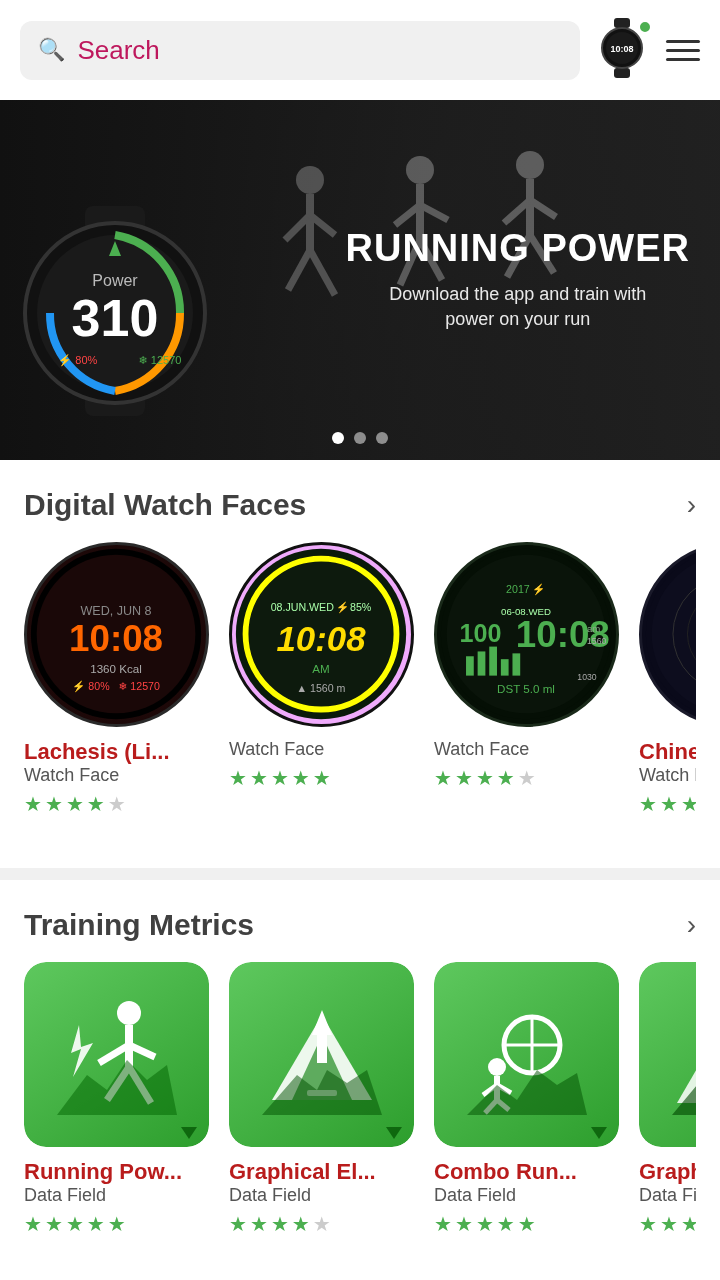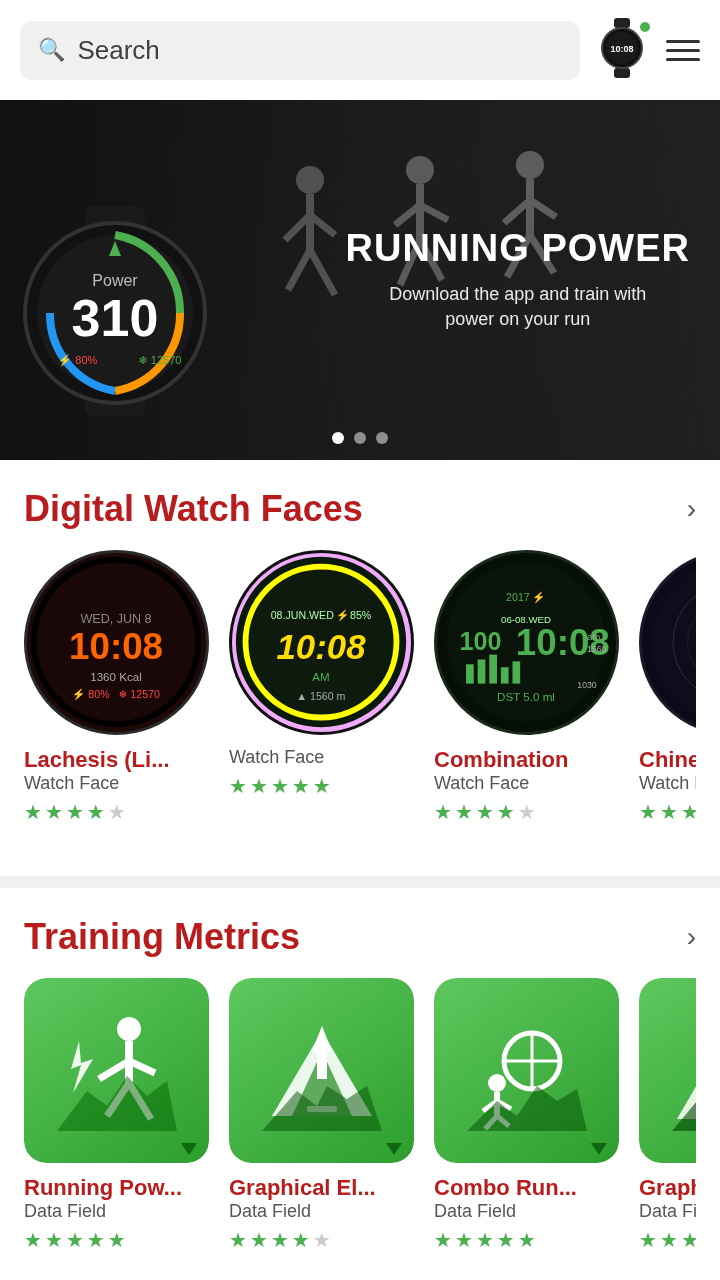--- a/index.html
+++ b/index.html
@@ -7,21 +7,21 @@
     body { font-family: -apple-system, BlinkMacSystemFont, 'Segoe UI', sans-serif; background: #fff; width: 720px; overflow-x: hidden; }
 
     
     .header {
       display: flex; align-items: center; padding: 18px 20px; background: #fff; gap: 16px;
     }
     .search-bar {
       flex: 1; display: flex; align-items: center; background: #f0f0f0; border-radius: 12px; padding: 14px 18px; gap: 12px;
     }
     .search-icon-wrap { color: #888; font-size: 22px; }
-    .search-text { color: #404040; font-size: 26px; }
+    .search-text { color: #be185d; font-size: 26px; }
     .header-right { display: flex; align-items: center; gap: 18px; }
     .watch-icon-wrap { position: relative; }
     .watch-icon { width: 52px; height: 60px; }
     .watch-dot { position: absolute; top: 2px; right: -4px; width: 14px; height: 14px; background: #4caf50; border-radius: 50%; border: 2px solid #fff; }
     .menu-icon { display: flex; flex-direction: column; gap: 6px; cursor: pointer; }
     .menu-line { width: 34px; height: 3px; background: #333; border-radius: 2px; }
 
     
     .banner {
       position: relative; width: 720px; height: 360px; overflow: hidden;
@@ -40,21 +40,21 @@
     .banner-dots {
       position: absolute; bottom: 16px; left: 50%; transform: translateX(-50%);
       display: flex; gap: 10px;
     }
     .banner-dot { width: 12px; height: 12px; border-radius: 50%; background: rgba(255,255,255,0.5); }
     .banner-dot.active { background: #fff; }
 
     
     .section { padding: 28px 24px 0; }
     .section-header { display: flex; align-items: center; justify-content: space-between; margin-bottom: 20px; }
-    .section-title { font-size: 36px; font-weight: 700; color: #b91c1c; }
+    .section-title { font-size: 30px; font-weight: 700; color: #404040; }
     .section-arrow { font-size: 28px; color: #555; }
 
     
     .items-scroll {
       display: flex; gap: 20px; overflow-x: auto; padding-bottom: 24px;
       scrollbar-width: none;
     }
     .items-scroll::-webkit-scrollbar { display: none; }
 
     .item-card { flex: 0 0 auto; width: 185px; }
@@ -264,21 +264,20 @@
 
           <rect x="30" y="115" width="8" height="20" fill="#4caf50"></rect>
           <rect x="42" y="110" width="8" height="25" fill="#4caf50"></rect>
           <rect x="54" y="105" width="8" height="30" fill="#4caf50"></rect>
           <rect x="66" y="118" width="8" height="17" fill="#4caf50"></rect>
           <rect x="78" y="112" width="8" height="23" fill="#4caf50"></rect>
           <text x="92" y="153" text-anchor="middle" fill="#4caf50" font-size="12">DST 5.0 ml</text>
           <text x="155" y="140" text-anchor="middle" fill="#aaa" font-size="9">1030</text>
         </svg>
       </div>
-      <div class="item-name">Combination</div>
       <div class="item-type">Watch Face</div>
       <div class="stars">
         <span class="star full">★</span>
         <span class="star full">★</span>
         <span class="star full">★</span>
         <span class="star full">★</span>
         <span class="star empty">★</span>
       </div>
     </div>
 

